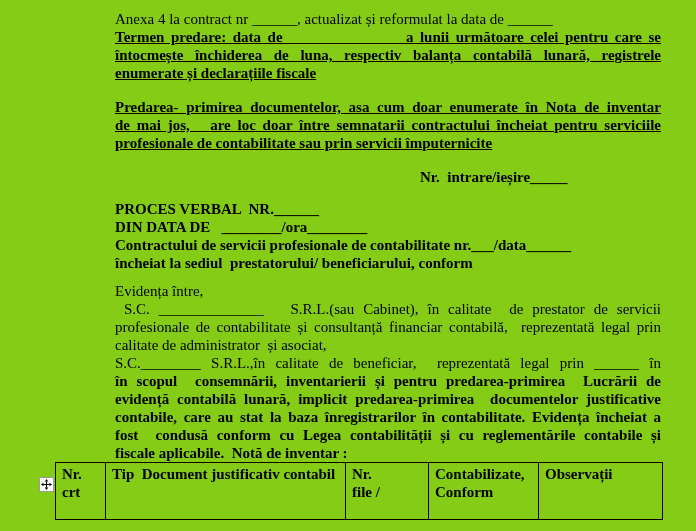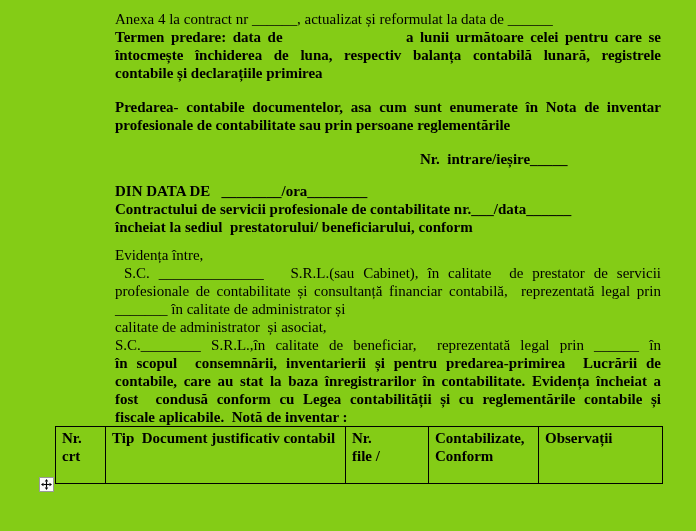--- a/index.html
+++ b/index.html
@@ -10,21 +10,21 @@
     overflow:hidden;
     color:#000;
     font-family:"Liberation Serif","DejaVu Serif",serif;
     font-size:15px;
     line-height:18px;
   }
   .content{margin-left:115px;width:546px;padding-top:10px;}
   .ln{min-height:18px;}
   .j{text-align:justify;text-align-last:justify;}
   .b{font-weight:bold;}
-  .u .ln{}
+  .u .ln{text-decoration:underline;}
   .gap16{height:16px;}
   .gap14{height:14px;}
   .gap10{height:10px;}
   .indent-intrare{margin-left:305px;}
   table.inv{
     margin-left:55px;
     width:607px;
     border-collapse:collapse;
     table-layout:fixed;
   }
@@ -57,55 +57,57 @@
 
   <div class="content">
 
     <div class="para">
       <div class="ln">Anexa 4 la contract nr ______, actualizat și reformulat la data de ______</div>
     </div>
 
     <div class="para b u">
       <div class="ln j">Termen predare: data de &nbsp;&nbsp;&nbsp;&nbsp;&nbsp;&nbsp;&nbsp;&nbsp;&nbsp;&nbsp;&nbsp;&nbsp;&nbsp;&nbsp;&nbsp;&nbsp;&nbsp; a lunii următoare celei pentru care se</div>
       <div class="ln j">întocmește închiderea de luna, respectiv balanța contabilă lunară, registrele</div>
-      <div class="ln">contabile și declarațiile primirea</div>
+      <div class="ln">enumerate și declarațiile fiscale</div>
     </div>
 
     <div class="gap16"></div>
 
     <div class="para b u">
-      <div class="ln j">Predarea- contabile documentelor, asa cum sunt enumerate în Nota de inventar</div>
-      <div class="ln">profesionale de contabilitate sau prin persoane reglementările</div>
+      <div class="ln j">Predarea- primirea documentelor, asa cum doar enumerate în Nota de inventar</div>
+      <div class="ln j">de mai jos, &nbsp;&nbsp;are loc doar între semnatarii contractului încheiat pentru serviciile</div>
+      <div class="ln">profesionale de contabilitate sau prin servicii împuternicite</div>
     </div>
 
     <div class="gap16"></div>
 
     <div class="ln b indent-intrare">Nr.&nbsp; intrare/ieșire_____</div>
 
     <div class="gap14"></div>
 
     <div class="para b">
+      <div class="ln">PROCES VERBAL &nbsp;NR.______</div>
       <div class="ln">DIN DATA DE &nbsp;&nbsp;________/ora________</div>
       <div class="ln">Contractului de servicii profesionale de contabilitate nr.___/data______</div>
       <div class="ln">încheiat la sediul &nbsp;prestatorului/ beneficiarului, conform</div>
     </div>
 
     <div class="gap10"></div>
 
     <div class="para">
       <div class="ln">Evidența între,</div>
       <div class="ln j">&nbsp;S.C. ______________ &nbsp;&nbsp;S.R.L.(sau Cabinet), în calitate &nbsp;de prestator de servicii</div>
       <div class="ln j">profesionale de contabilitate și consultanță financiar contabilă, &nbsp;reprezentată legal prin</div>
-      <div class="ln">_______ în calitate de administrator și</div>
       <div class="ln">calitate de administrator &nbsp;și asociat,</div>
       <div class="ln j">S.C.________ S.R.L.,în calitate de beneficiar, &nbsp;reprezentată legal prin ______ în</div>
     </div>
 
     <div class="para b">
       <div class="ln j">în scopul &nbsp;consemnării, inventarierii și pentru predarea-primirea &nbsp;Lucrării de</div>
+      <div class="ln j">evidență contabilă lunară, implicit predarea-primirea &nbsp;documentelor justificative</div>
       <div class="ln j">contabile, care au stat la baza înregistrarilor în contabilitate. Evidența încheiat a</div>
       <div class="ln j">fost &nbsp;condusă conform cu Legea contabilității și cu reglementările contabile și</div>
       <div class="ln">fiscale aplicabile. &nbsp;Notă de inventar :</div>
     </div>
 
   </div>
 
   <div class="handle">
     <span>
       <svg width="11" height="11" viewBox="0 0 14 14">

